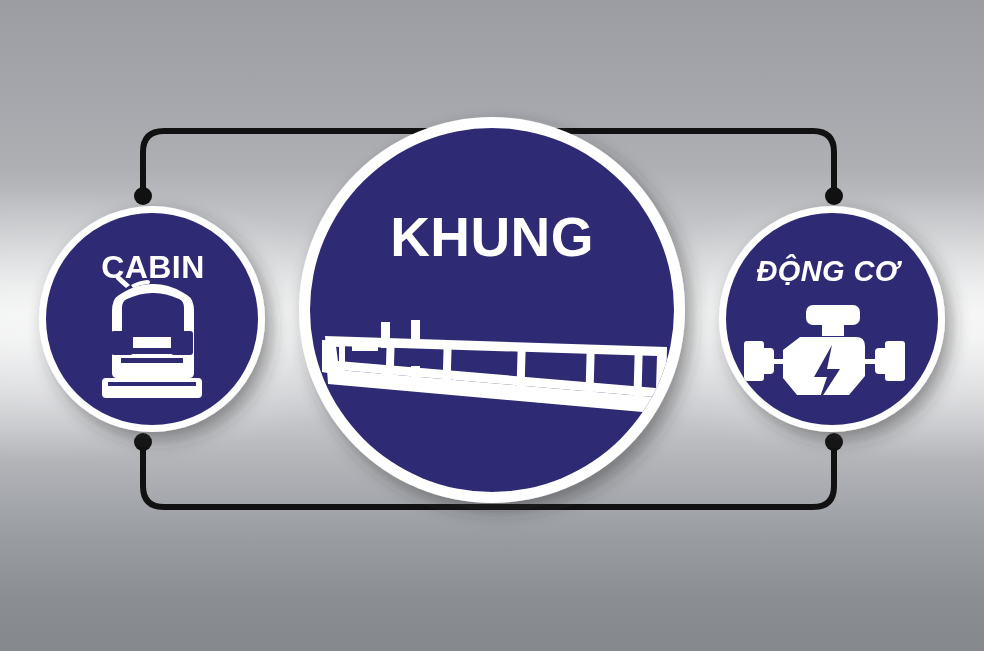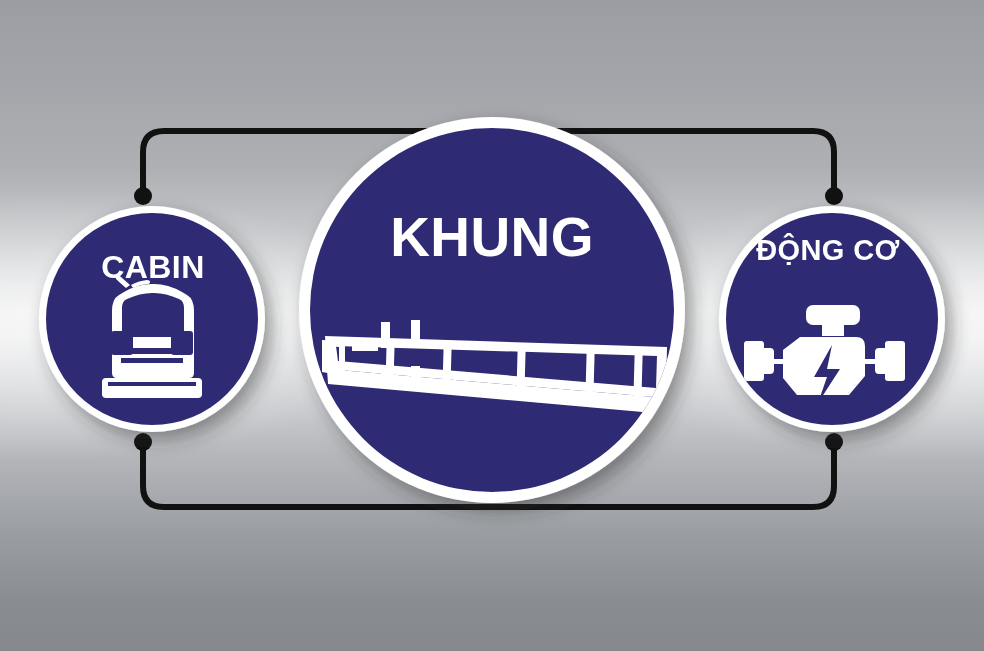--- a/index.html
+++ b/index.html
@@ -63,23 +63,24 @@
   }
   #labelCabin {
     left: 43px;
     top: 249px;
     width: 220px;
     font-size: 32px;
     text-align: center;
   }
   #labelEngine {
     left: 718px;
-    top: 234px;
+    top: 255px;
     width: 220px;
     font-size: 29px;
+    font-style: italic;
   }
   #labelChassisWrap {
     left: 287px;
     top: 208px;
     width: 410px;
     font-size: 55px;
     line-height: 1.08;
   }
   #labelChassisWrap .l1 { display: block; }
   #labelChassisWrap .l2 { display: block; }

